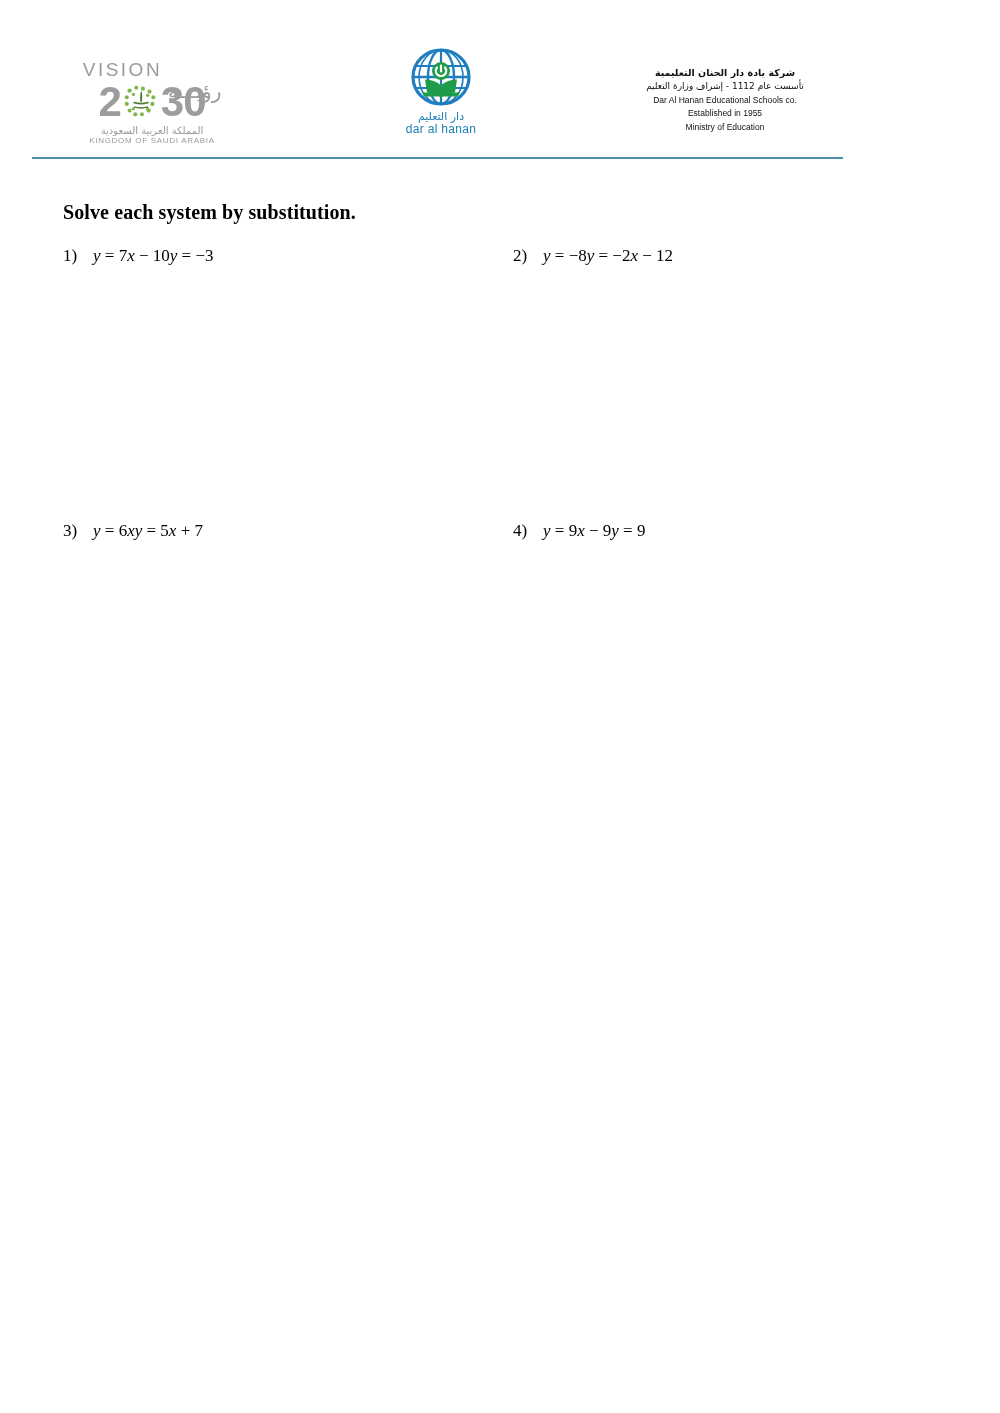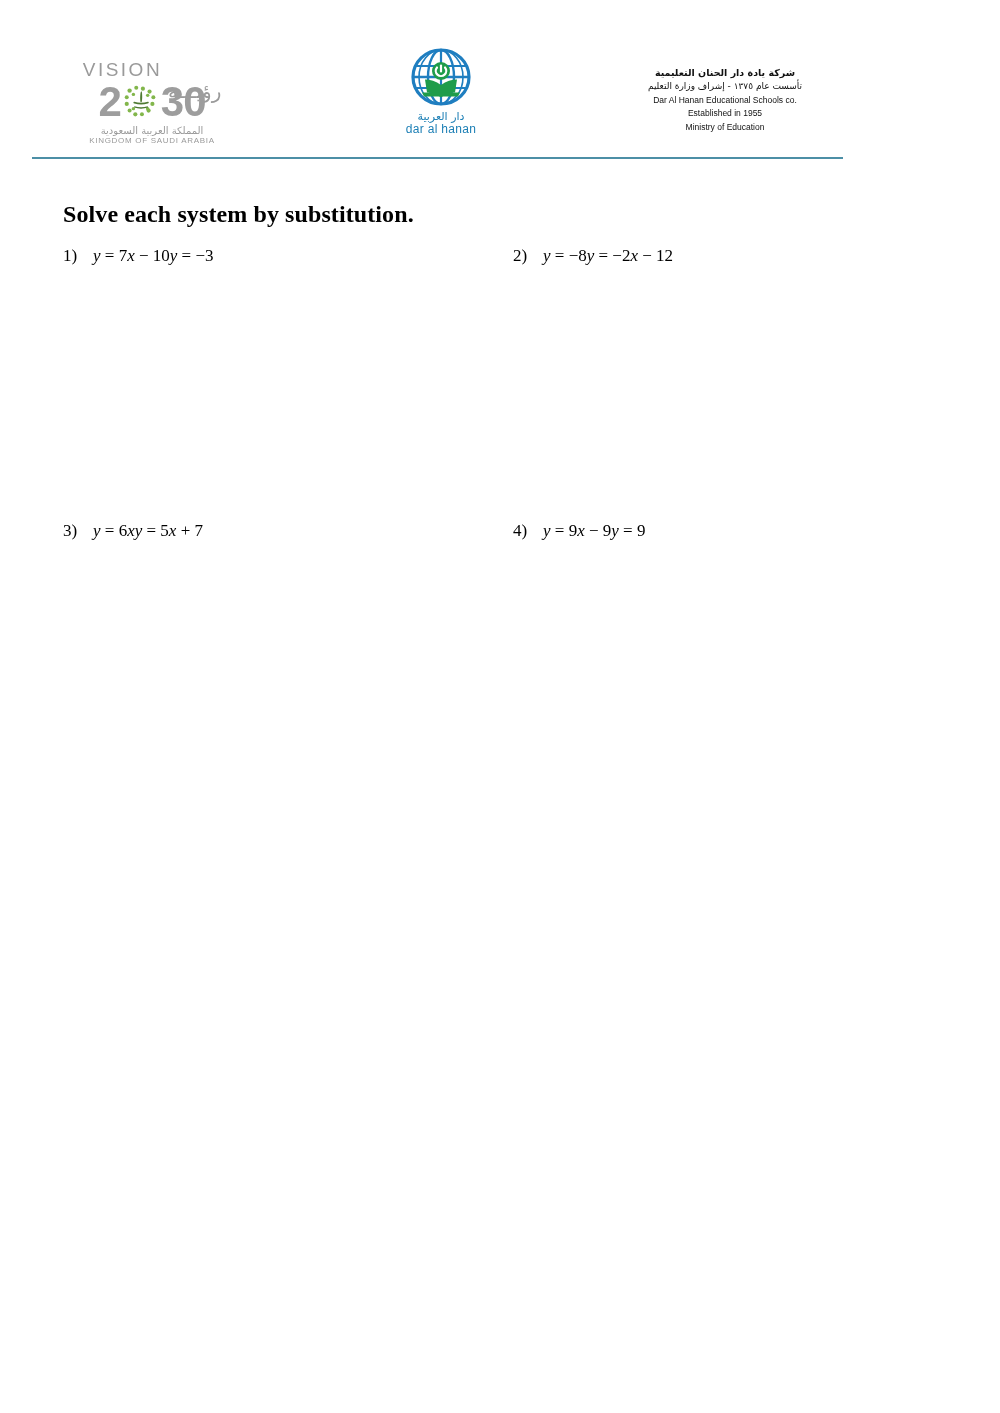--- a/index.html
+++ b/index.html
@@ -182,21 +182,21 @@
     top: 165px;
     left: 0;
     width: 1000px;
   }
   .ws-title {
     position: absolute;
     left: 63px;
     top: 36px;
     font-family: "Liberation Serif", serif;
     font-weight: bold;
-    font-size: 24px;
+    font-size: 20px;
     color: #000;
     letter-spacing: 0.1px;
   }
   .problem {
     position: absolute;
     display: flex;
     align-items: flex-start;
   }
   .p-num {
     font-family: "Liberation Serif", serif;
@@ -277,27 +277,27 @@
         <line x1="7" y1="29" x2="63" y2="29" stroke="#1f7ec0" stroke-width="2.4"></line>
         <line x1="8" y1="40" x2="62" y2="40" stroke="#1f7ec0" stroke-width="2.2"></line>
         <circle cx="35" cy="23" r="9" fill="#1f9c4a"></circle>
         <path d="M35 17.5v6" stroke="#ffffff" stroke-width="2.2" stroke-linecap="round"></path>
         <path d="M31 19.5a5.2 5.2 0 1 0 8 0" fill="none" stroke="#ffffff" stroke-width="2.2" stroke-linecap="round"></path>
         <path d="M35 37c-5-4-11-5.5-16-5.5l2 13c5 0 9.5 1.5 14 5z" fill="#1f9c4a"></path>
         <path d="M35 37c5-4 11-5.5 16-5.5l-2 13c-5 0-9.5 1.5-14 5z" fill="#1f9c4a"></path>
         <path d="M16 44.5h38l-2 4H18z" fill="#1f9c4a"></path>
       </svg>
     </div>
-    <div class="hanan-ar">دار العربية</div>
+    <div class="hanan-ar">دار التعليم</div>
     <div class="hanan-en">dar al hanan</div>
   </div>
 
   <div class="school-block">
     <div class="school-ar1">شركة يادة دار الحنان التعليمية</div>
-    <div class="school-ar2">تأسست عام ١٣٧٥ - إشراف وزارة التعليم</div>
+    <div class="school-ar2">تأسست عام 1112 - إشراف وزارة التعليم</div>
     <div class="school-en">Dar Al Hanan Educational Schools co.</div>
     <div class="school-en">Established in 1955</div>
     <div class="school-en">Ministry of Education</div>
   </div>
 
   <div class="header-rule"></div>
 </div>
 
 <div class="worksheet">
 

